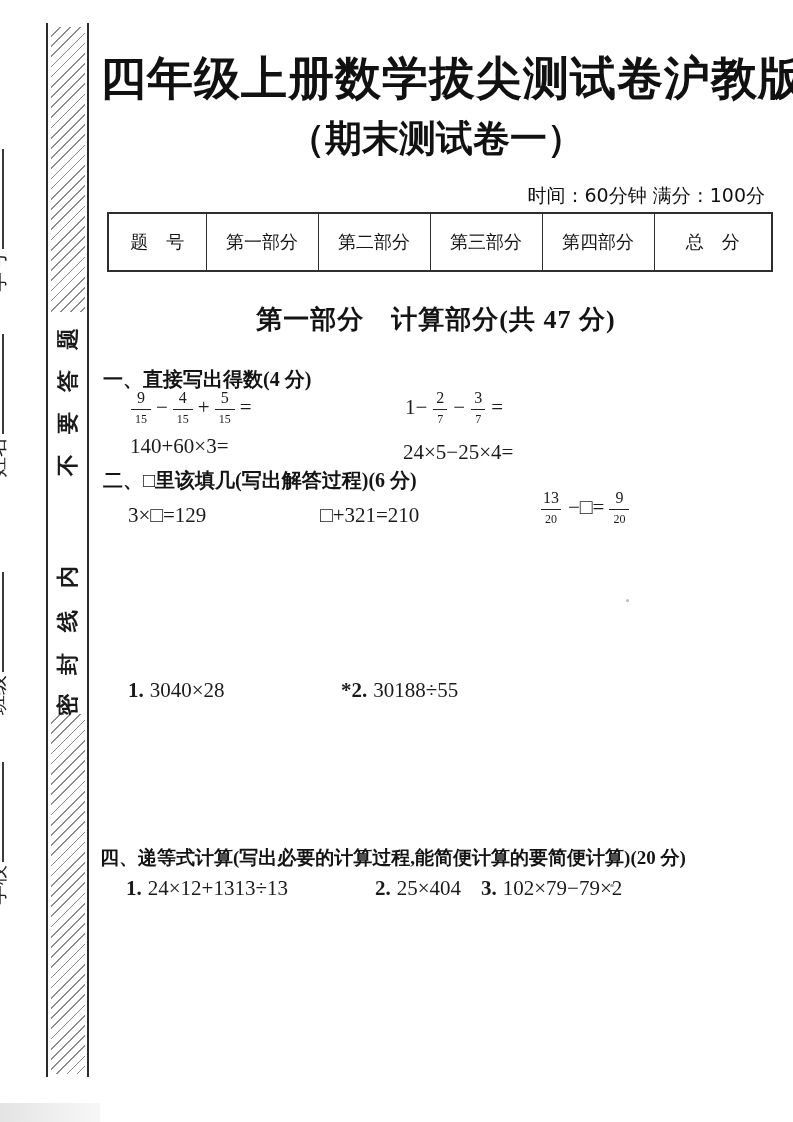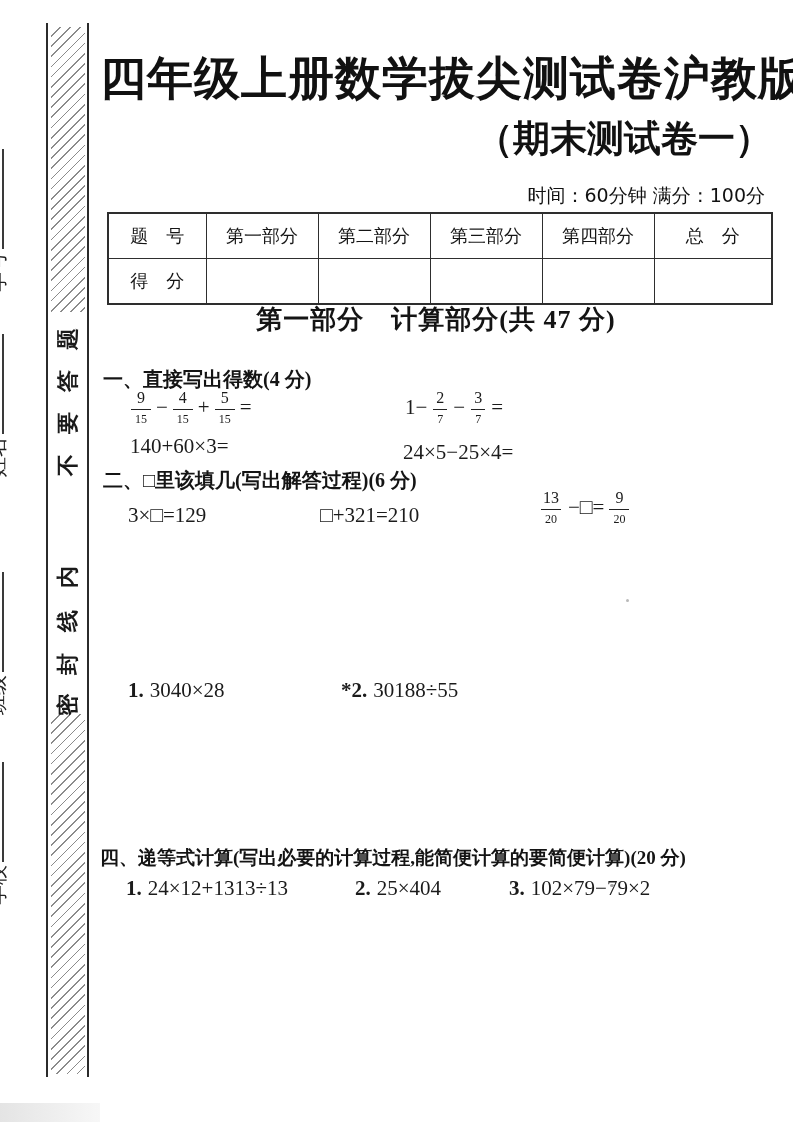--- a/index.html
+++ b/index.html
@@ -37,36 +37,36 @@
     border-bottom:2px solid #3a3a3a;margin-left:3px;vertical-align:baseline;
   }
   
   .title{
     position:absolute;top:48px;left:100px;width:672px;
     text-align:right;font-family:"DejaVu Sans", sans-serif;
     font-size:46px;font-weight:bold;color:#111;letter-spacing:1px;white-space:nowrap;
   }
   .subtitle{
     position:absolute;top:114px;left:100px;width:672px;
-    text-align:right;font-family:"DejaVu Sans", sans-serif;
+    text-align:center;font-family:"DejaVu Sans", sans-serif;
     font-size:37px;font-weight:bold;color:#111;
   }
   .meta{
     position:absolute;top:183px;right:28px;
     font-family:"DejaVu Sans", sans-serif;
     font-size:19px;color:#111;
   }
   
   table.score-table{
     position:absolute;left:107px;top:212px;width:664px;
     border-collapse:collapse;table-layout:fixed;
     font-size:18px;color:#151515;
   }
   table.score-table td{
-    border:1.5px solid #2e2e2e;text-align:center;padding:6px;
+    border:1.5px solid #2e2e2e;text-align:center;padding:12px;
     height:32px;vertical-align:middle;
   }
   table.score-table{border:2px solid #2e2e2e;}
   
   .section-heading{
     position:absolute;top:302px;left:100px;width:672px;
     text-align:center;font-size:26px;font-weight:bold;color:#141414;letter-spacing:1px;
   }
   .q-heading{
     position:absolute;left:103px;font-size:20px;font-weight:bold;color:#141414;white-space:nowrap;
@@ -137,28 +137,20 @@
     </colgroup>
     <tbody>
         <tr>
       <td>题　号</td>
       <td>第一部分</td>
       <td>第二部分</td>
       <td>第三部分</td>
       <td>第四部分</td>
       <td>总　分</td>
     </tr>
-    <tr>
-      <td>得　分</td>
-      <td></td>
-      <td></td>
-      <td></td>
-      <td></td>
-      <td></td>
-    </tr>
   </tbody>
     </table>
 
   <div class="section-heading">第一部分　计算部分(共 47 分)</div>
 
   <div class="q-heading" style="top:366px">一、直接写出得数(4 分)</div>
 
   <div class="expr" style="top:390px;left:128px">
     <span class="frac">
         <span class="num">9</span>
@@ -213,24 +205,24 @@
     <span class="qno">1.</span><span>3040×28</span>
   </div>
   <div class="qitem" style="top:678px;left:341px">
     <span class="qno">*2.</span><span>30188÷55</span>
   </div>
 
   <div class="q-heading" style="top:845px;left:100px;font-size:19px">四、递等式计算(写出必要的计算过程,能简便计算的要简便计算)(20 分)</div>
   <div class="qitem" style="top:876px;left:126px">
     <span class="qno">1.</span><span>24×12+1313÷13</span>
   </div>
-  <div class="qitem" style="top:876px;left:355px">
+  <div class="qitem" style="top:876px;left:375px">
     <span class="qno">2.</span><span>25×404</span>
   </div>
-  <div class="qitem" style="top:876px;left:509px">
+  <div class="qitem" style="top:876px;left:481px">
     <span class="qno">3.</span><span>102×79−79×2</span>
   </div>
 
   <div class="speck s1"></div>
   <div class="speck s2"></div>
   <div class="smudge"></div>
 
 </div>
 
 </body></html>

